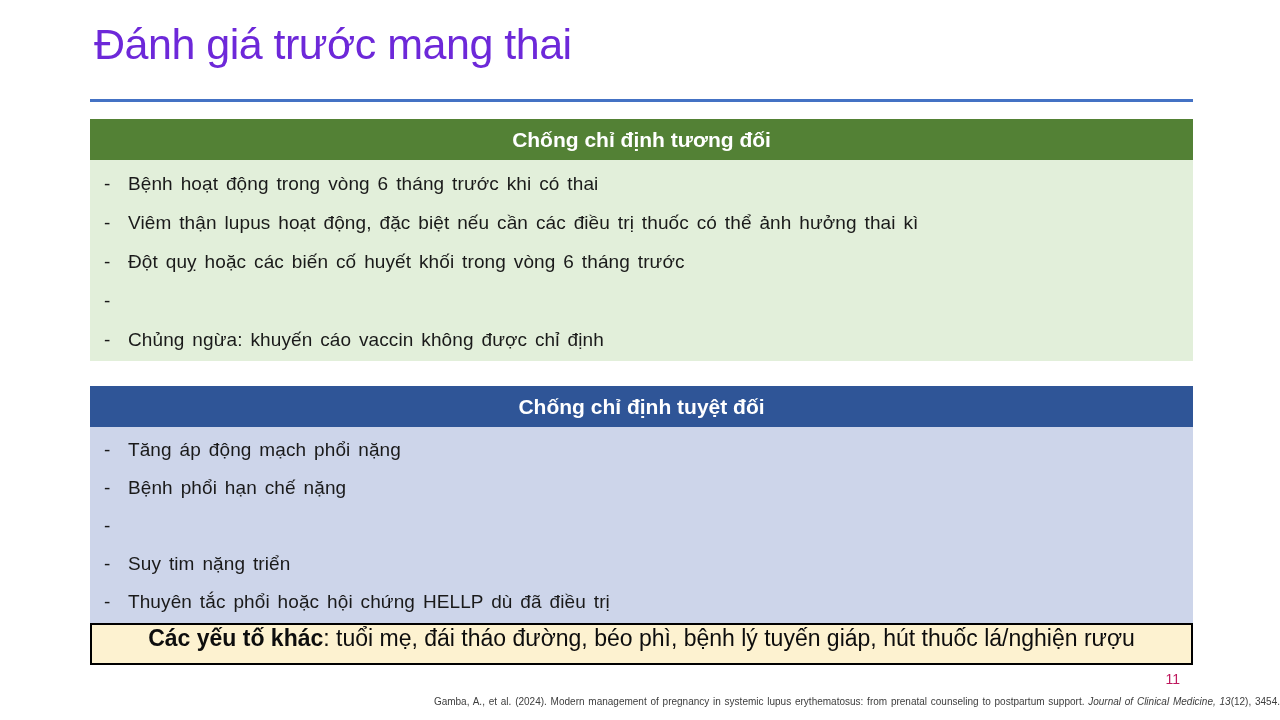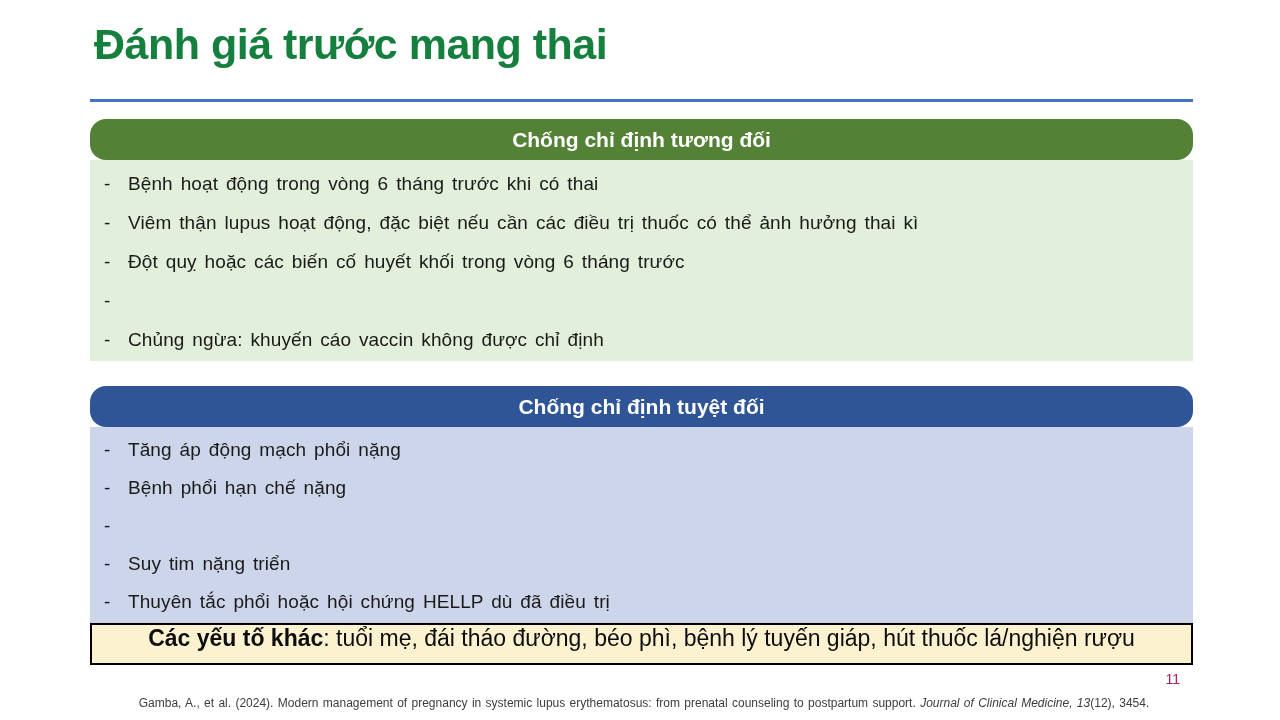--- a/index.html
+++ b/index.html
@@ -10,33 +10,33 @@
     --abs-body:#CDD5EA;
     --other-bg:#FDF2D0;
   }
   html,body{margin:0;padding:0;background:#e9e9e9;}
   .slide{
     position:relative;width:1280px;height:720px;background:#ffffff;
     font-family:"Liberation Sans",sans-serif;overflow:hidden;margin:0 auto;
     box-shadow:0 0 4px rgba(0,0,0,.25);
   }
   .title{
-    position:absolute;left:94px;top:20px;font-size:43px;font-weight:bold;
-    color:#15803d;letter-spacing:-0.5px;white-space:nowrap;
+    position:absolute;left:94px;top:20px;font-size:43px;font-weight:normal;
+    color:#6d28d9;letter-spacing:-0.5px;white-space:nowrap;
   }
   .title-rule{
     position:absolute;left:90px;top:99px;width:1103px;height:3px;
     background:var(--rule);
   }
   .table{
     position:absolute;left:90px;top:119px;width:1103px;
   }
   .sec-header{
     height:41px;display:flex;align-items:center;justify-content:center;
-    color:#ffffff;font-weight:bold;font-size:21px;letter-spacing:0;border-radius:16px;
+    color:#ffffff;font-weight:bold;font-size:21px;letter-spacing:0;
   }
   .sec-header.relative{background:var(--rel-header);}
   .sec-header.absolute{background:var(--abs-header);margin-top:25px;}
   .sec-body{padding:4px 0 2px 0;}
   .sec-body.relative{background:var(--rel-body);}
   .sec-body.absolute{background:var(--abs-body);}
   .row{
     display:flex;align-items:center;height:39px;color:#1a1a1a;
     font-size:19px;
   }
@@ -46,22 +46,22 @@
   .other-bar{
     height:38px;border:2px solid #000000;background:var(--other-bg);
     display:flex;align-items:flex-start;justify-content:center;
     font-size:23px;color:#0d0d0d;white-space:nowrap;
   }
   .other-bar .lead{font-weight:bold;}
   .page-num{
     position:absolute;right:100px;top:671px;font-size:14px;color:#be185d;
   }
   .citation{
-    position:absolute;left:8px;right:0;top:696px;text-align:center;
-    font-size:12px;color:#3d3d3d;word-spacing:1px;
+    position:absolute;left:8px;right:0;top:696px;text-align:right;
+    font-size:10px;color:#3d3d3d;word-spacing:1px;
   }
   .citation .it{font-style:italic;}
 </style>
 </head>
 <body>
 
 <div class="slide">
 
   <div class="title">Đánh giá trước mang thai</div>
   <div class="title-rule"></div>

